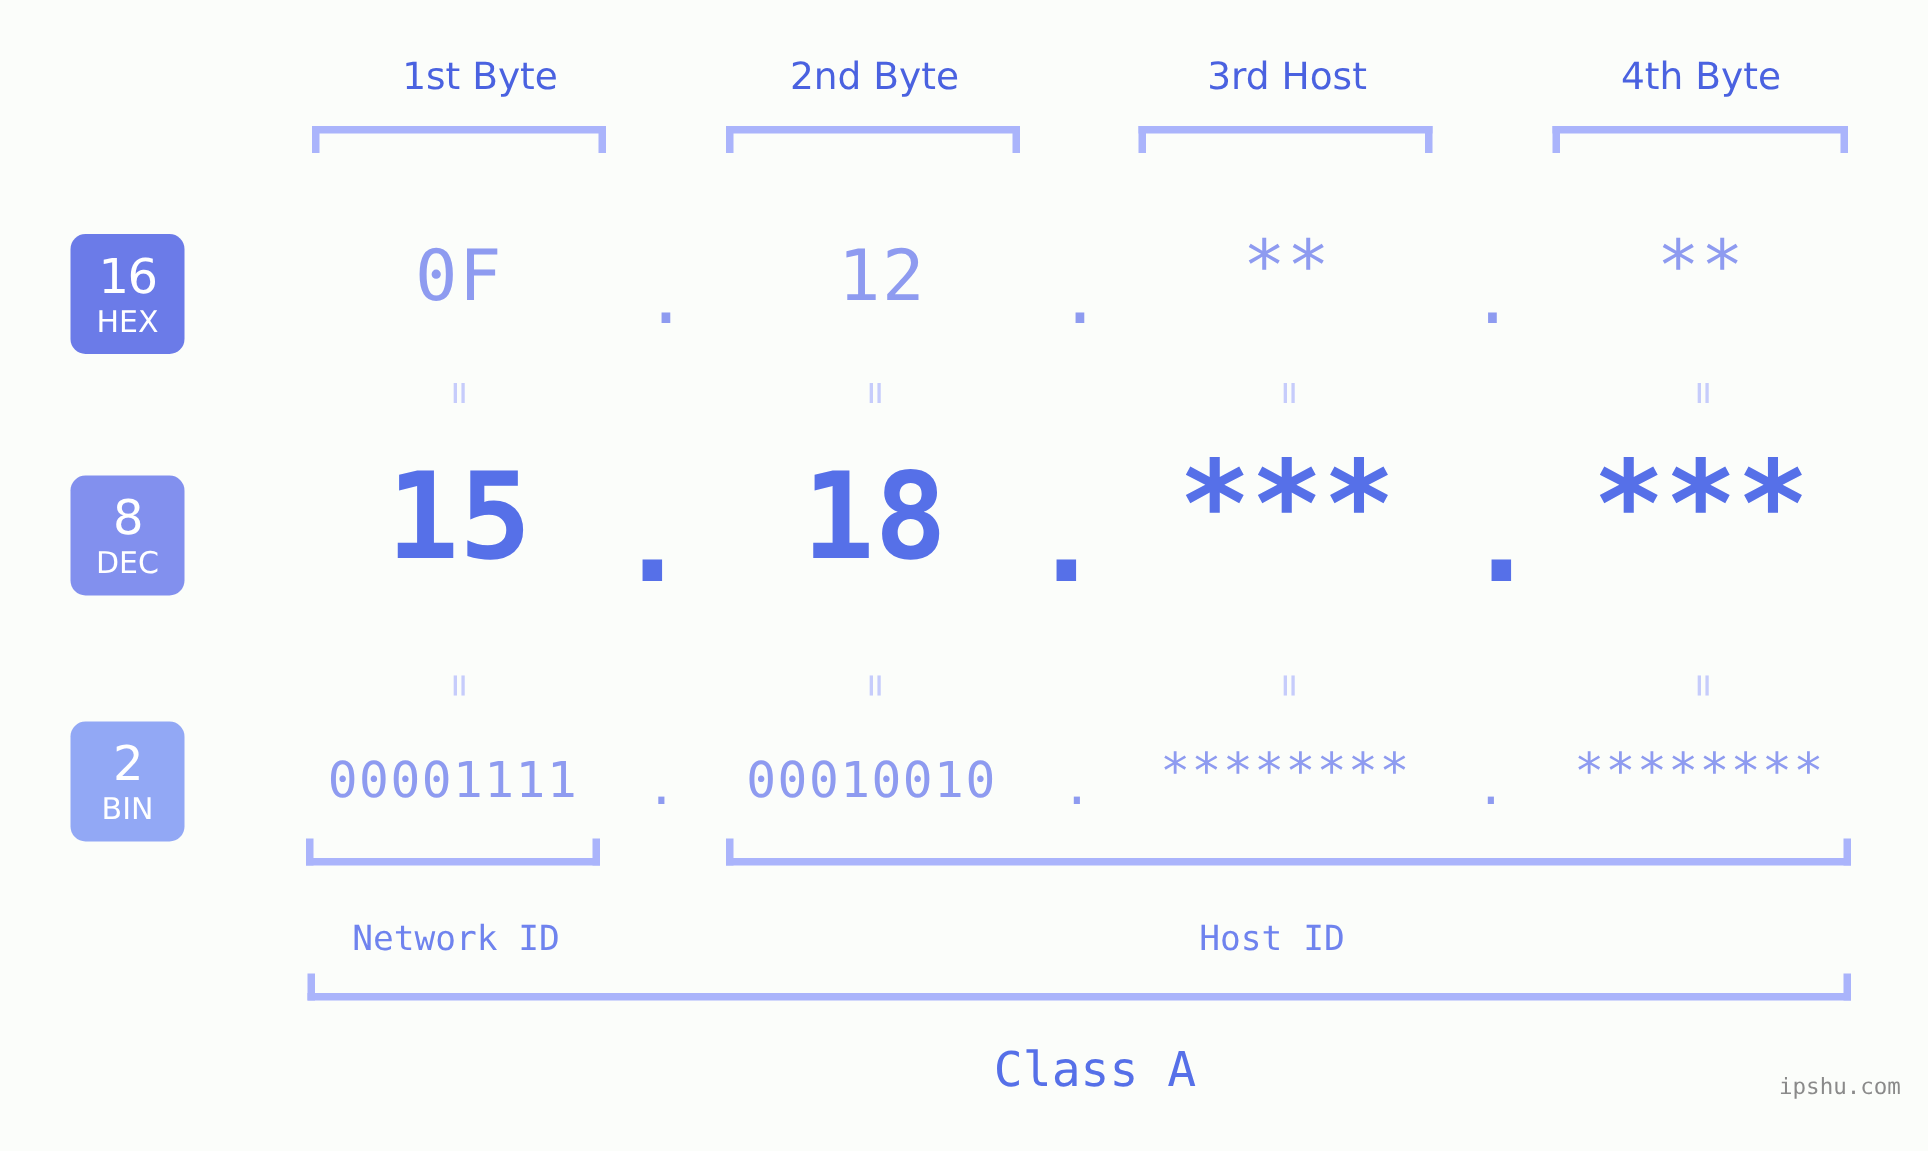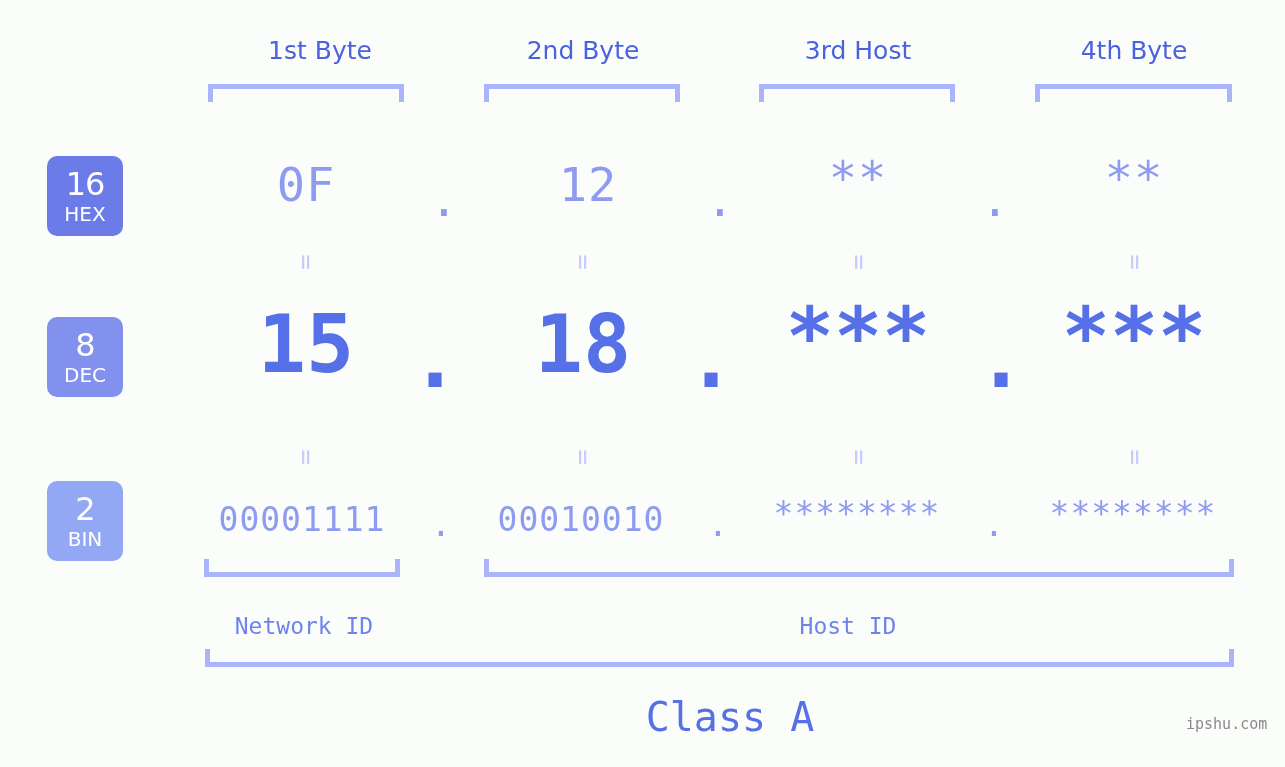--- a/index.html
+++ b/index.html
@@ -92,21 +92,21 @@
     position:absolute;
     font-family: "DejaVu Sans Mono", monospace;
     font-size: 23px;
     color: #6f83ee;
     text-align:center;
     white-space:nowrap;
   }
   .class-label {
     position:absolute;
     font-family: "DejaVu Sans Mono", monospace;
-    font-size: 40px;
+    font-size: 32px;
     color: #5670e8;
     text-align:center;
     white-space:nowrap;
   }
   .watermark {
     position:absolute;
     font-family: "DejaVu Sans Mono", monospace;
     font-size: 15px;
     color: #8a8a8a;
     white-space:nowrap;

